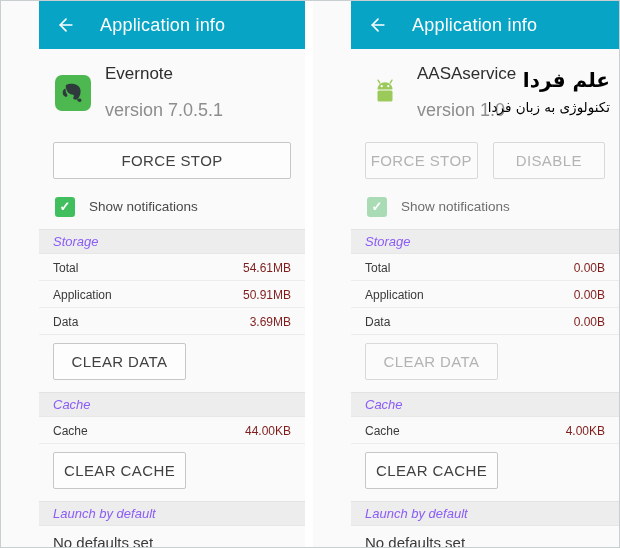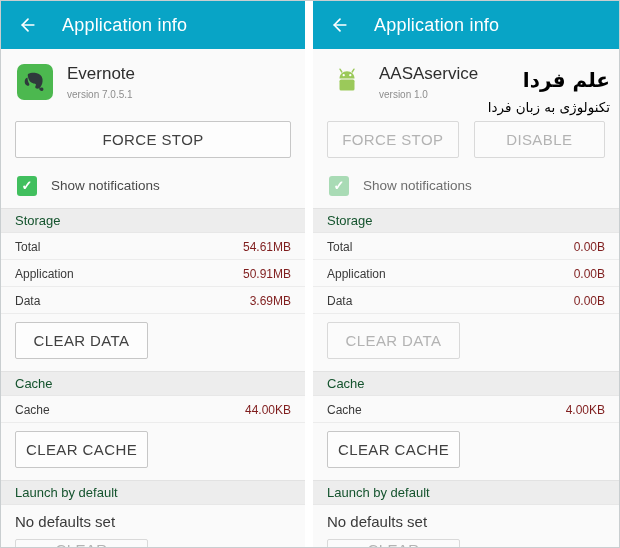--- a/index.html
+++ b/index.html
@@ -1,34 +1,34 @@
 <!DOCTYPE html>
 <html><head>
 <meta charset="utf-8">
 <style>
   * { margin:0; padding:0; box-sizing:border-box; }
   html,body { background:#fff; }
   body { font-family:"Liberation Sans", sans-serif; }
 
   .frame { width:620px; height:548px; border:1px solid #c9ced0; background:#fff;
            display:flex; overflow:hidden; }
-  .panel { flex:0 0 304px; background:#fafafa; position:relative; overflow:hidden; }
+  .panel { flex:0 0 304px; background:#fafafa; position:relative; overflow:hidden;padding-left:38px; }
   .panel.right { flex:1; }
   .panel-divider { flex:0 0 8px; background:#ffffff; }
 
   .appbar { height:48px; background:#08a4c6; display:flex; align-items:center;
             padding:0 15px; color:#fff; }
   .appbar .back { width:24px; height:24px; display:flex; align-items:center;
                   justify-content:center; cursor:pointer; }
   .appbar h1 { font-size:18px; font-weight:normal; margin-left:22px; letter-spacing:.2px; }
 
   .app-row { display:flex; align-items:center; gap:14px; padding:15px 16px 13px; }
   .app-icon { width:36px; height:36px; flex:0 0 36px; }
   .app-name { font-size:17px; color:#2e2e2e; line-height:1.2; }
-  .app-version { font-size:10px; color:#8d8d8d; margin-top:4px; }
+  .app-version { font-size:18px; color:#8d8d8d; margin-top:16px; }
 
   .watermark { position:absolute; top:68px; right:9px; text-align:right; direction:rtl;
                font-family:"DejaVu Sans", sans-serif; color:#000; }
   .watermark .wm-title { font-size:20px; font-weight:bold; line-height:1.15; }
   .watermark .wm-sub { font-size:13.5px; margin-top:7px; }
 
   .action-row { display:flex; gap:15px; margin:8px 14px 0; }
   .btn { height:37px; background:#fdfdfd; border:1px solid #c7c7c7; border-radius:2px;
          font-family:"Liberation Sans", sans-serif; font-size:15px; letter-spacing:.4px;
          color:#414141; cursor:pointer; }
@@ -38,21 +38,21 @@
   .check-row { display:flex; align-items:center; gap:14px; margin:17px 16px 12px; height:21px; }
   .checkbox { width:20px; height:20px; border-radius:3px; background:#41bf5e; color:#fff;
               display:flex; align-items:center; justify-content:center; font-size:13px;
               font-weight:bold; }
   .checkbox.disabled { background:#a9dbb5; }
   .check-label { font-size:13.5px; color:#494949; }
   .check-row.muted .check-label { color:#6e6e6e; }
 
   .section-header { background:#ededed; border-top:1px solid #e2e2e2;
                     border-bottom:1px solid #e7e7e7; padding:4px 14px 4px;
-                    font-size:13px; color:#14532d; margin-top:12px; }
+                    font-size:13px; color:#8b5cf6; margin-top:12px;font-style:italic; }
   .section-header.first { margin-top:12px; }
 
   .kv { display:flex; justify-content:space-between; align-items:center;
         padding:5px 14px 4px; margin:0; font-size:12px; color:#3a3a3a;
         border-bottom:1px solid #ececec; min-height:27px; }
   .kv .v { color:#7f1d1d; }
 
   .btn-right { display:flex; justify-content:flex-start; margin:8px 14px 0; }
   .btn-right .btn { flex:0 0 133px; }
 

